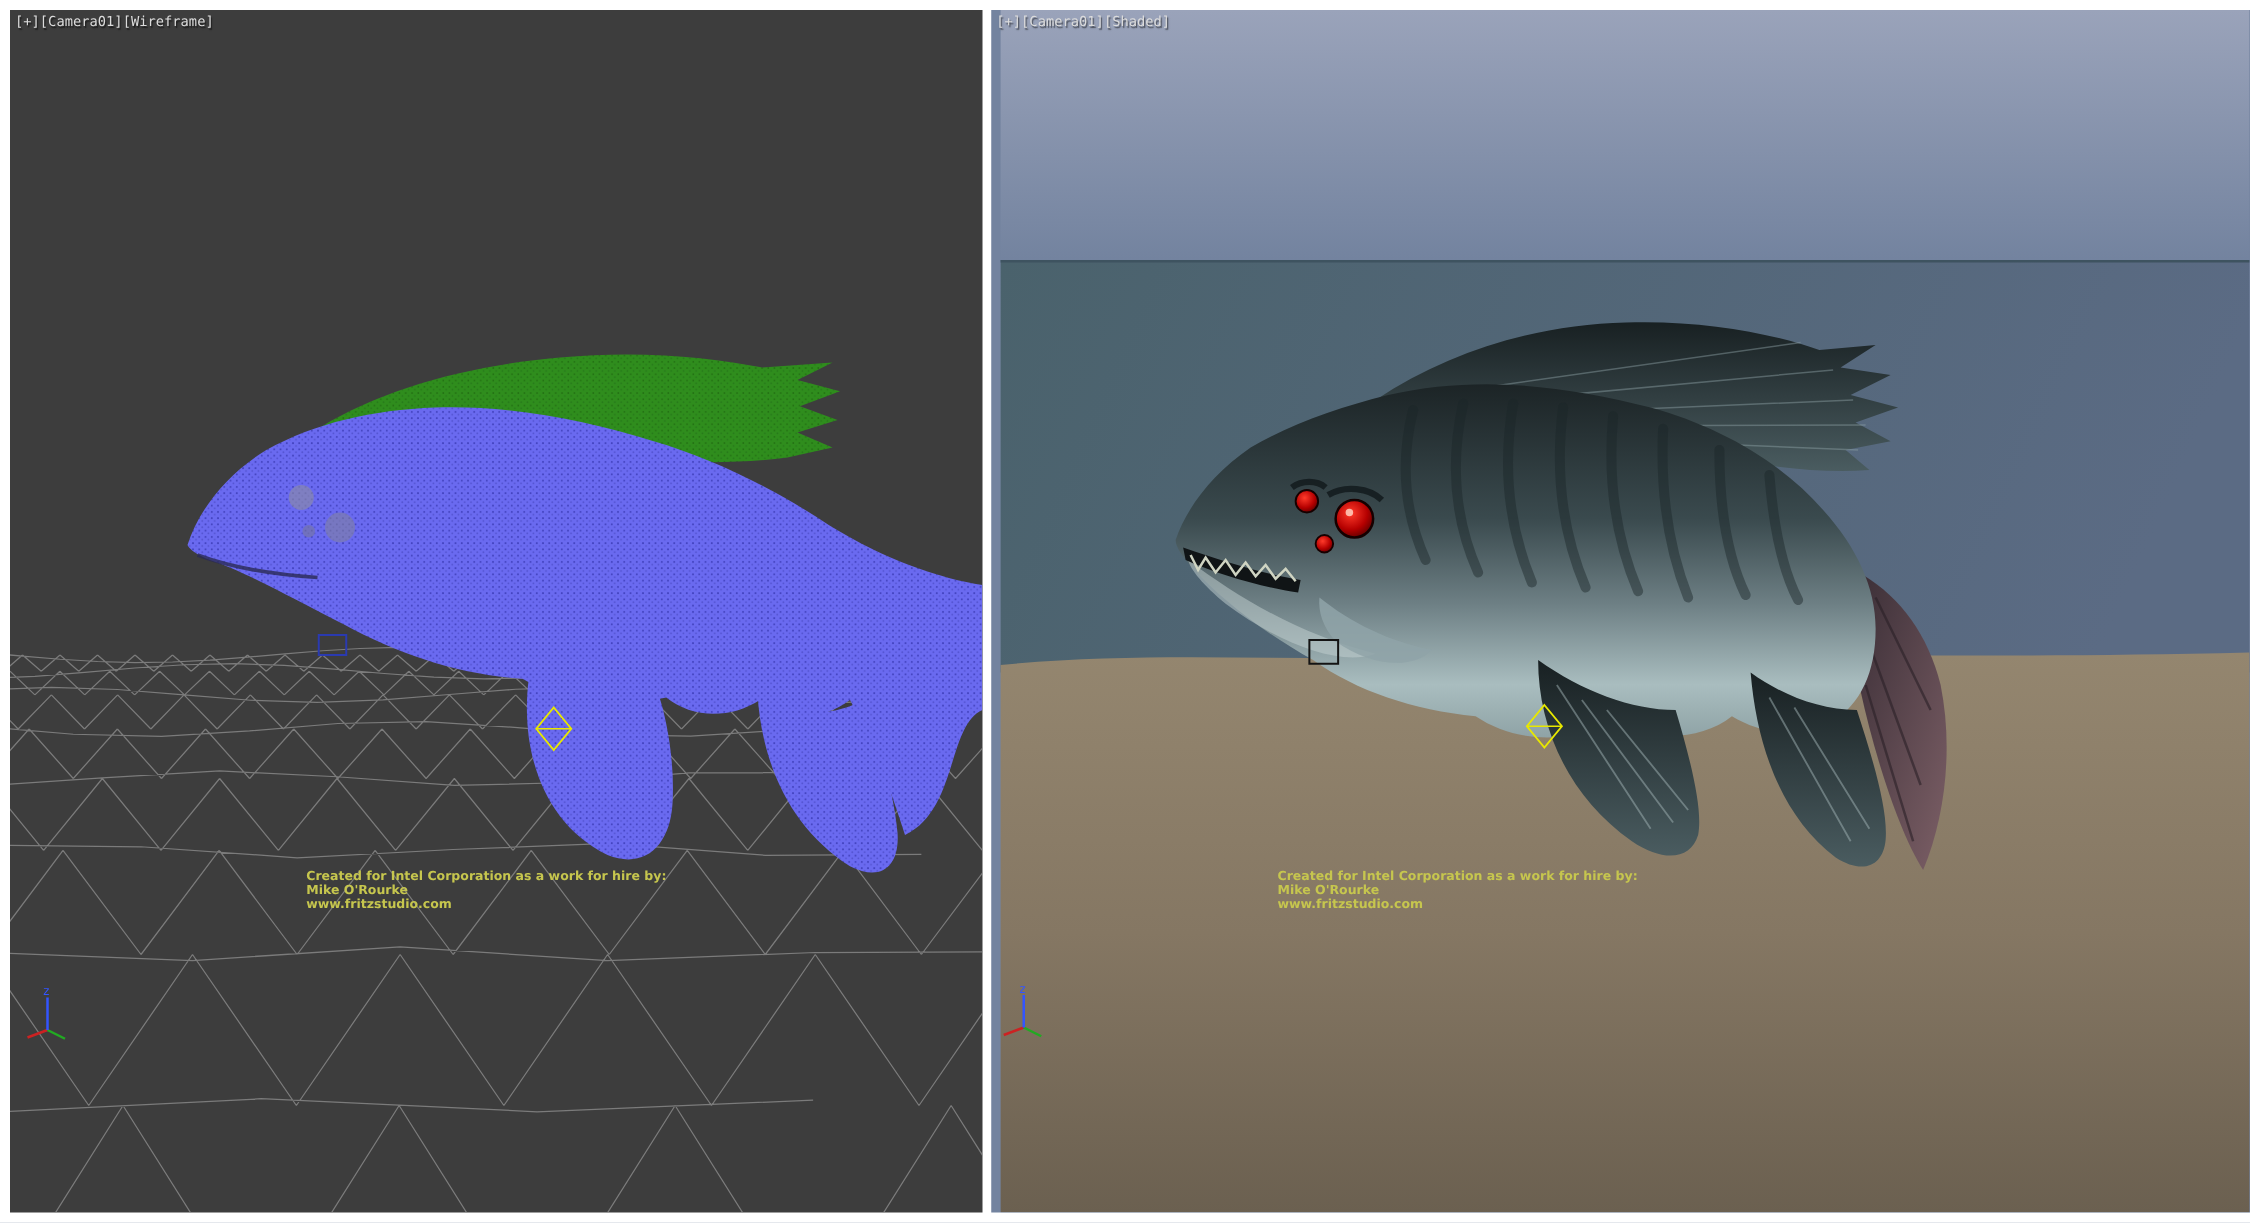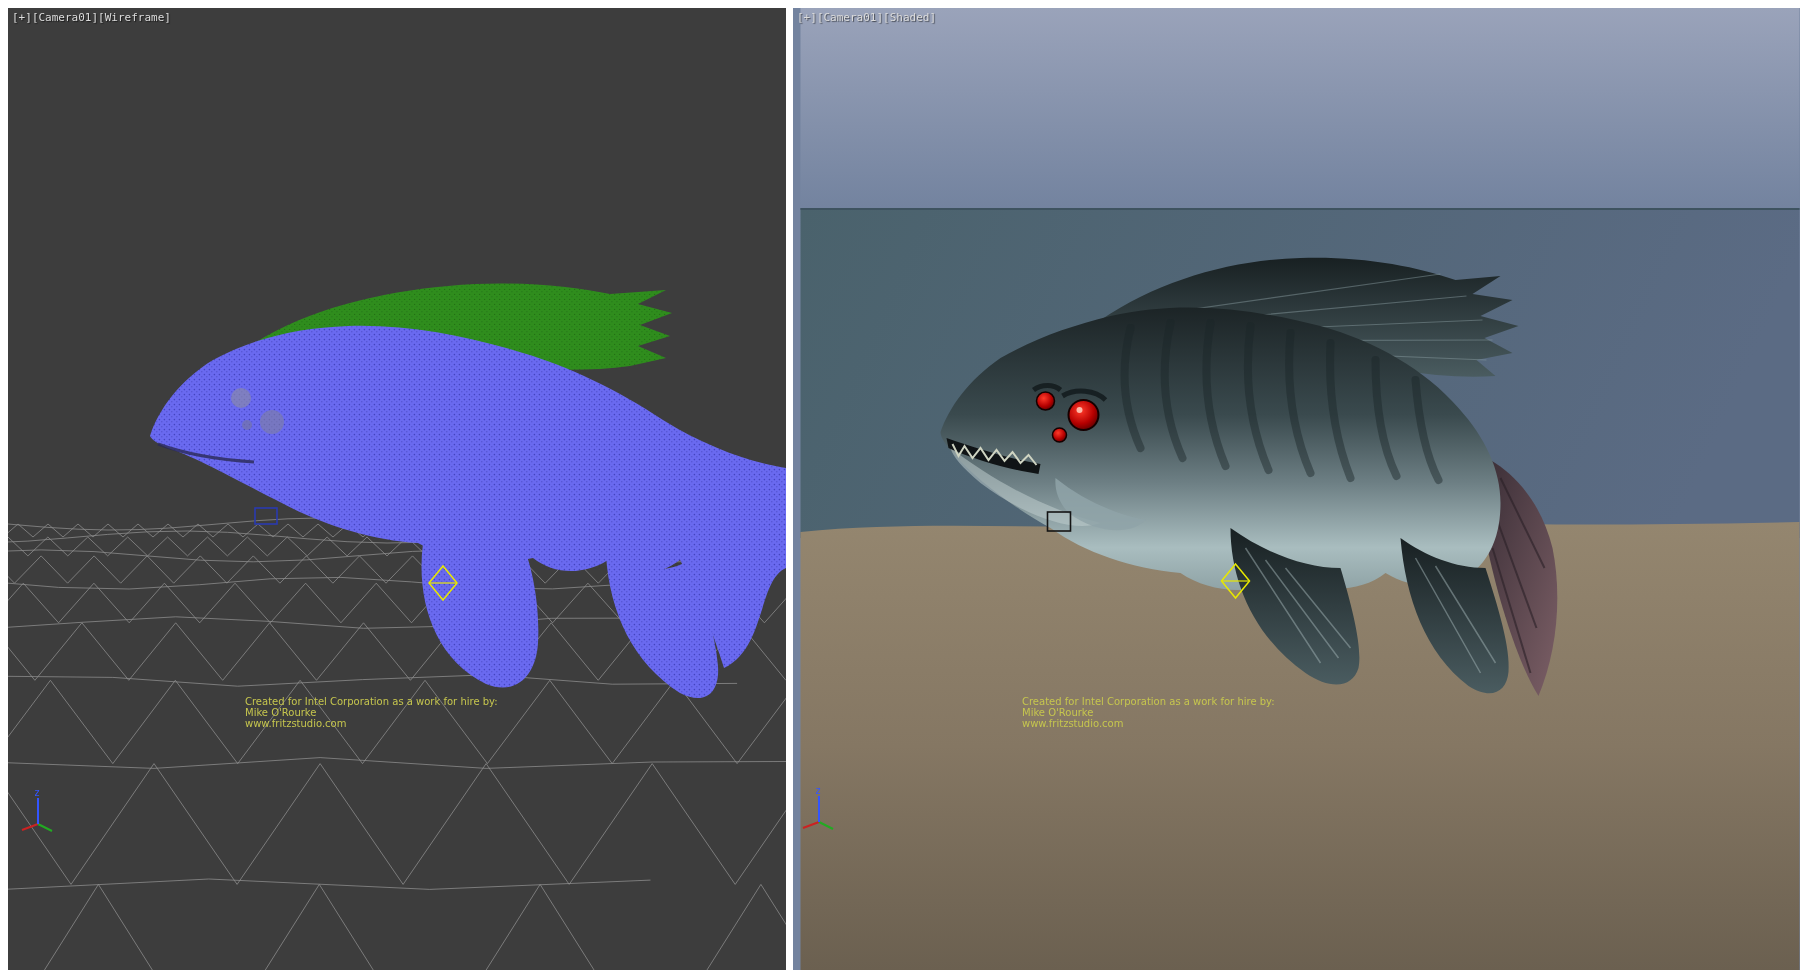--- a/index.html
+++ b/index.html
@@ -6,21 +6,21 @@
   #stage{position:relative;width:1800px;height:978px;background:#ffffff;overflow:hidden;
          font-family:"DejaVu Sans", sans-serif;}
   .viewport{position:absolute;top:8px;height:962px;overflow:hidden;}
   #vp-left{left:8px;width:778px;background:#3d3d3d;}
   #vp-right{left:793px;width:999px;background:#73839f;padding-left:15px;}
   .vp-svg{position:absolute;left:0;top:0;width:100%;height:100%;display:block;}
   .vp-label{position:absolute;left:4px;top:3px;z-index:30;
             font-family:"DejaVu Sans Mono", monospace;font-size:11px;color:#dcdcdc;
             text-shadow:1px 1px 1px rgba(0,0,0,.55);letter-spacing:0;}
   .vp-label span{cursor:pointer;}
-  .credit{position:absolute;z-index:25;color:#c6c64e;font-size:10px;font-weight:normal;
+  .credit{position:absolute;z-index:25;color:#c6c64e;font-size:10px;font-weight:bold;
           line-height:11px;font-family:"DejaVu Sans", sans-serif;white-space:nowrap;}
   #vp-left .credit{left:237px;top:688px;}
   #vp-right .credit{left:229px;top:688px;}
   .axis-tripod{position:absolute;z-index:26;}
   #vp-left .axis-tripod{left:10px;top:778px;}
   #vp-right .axis-tripod{left:6px;top:776px;}
 </style>
 </head>
 <body>
 

